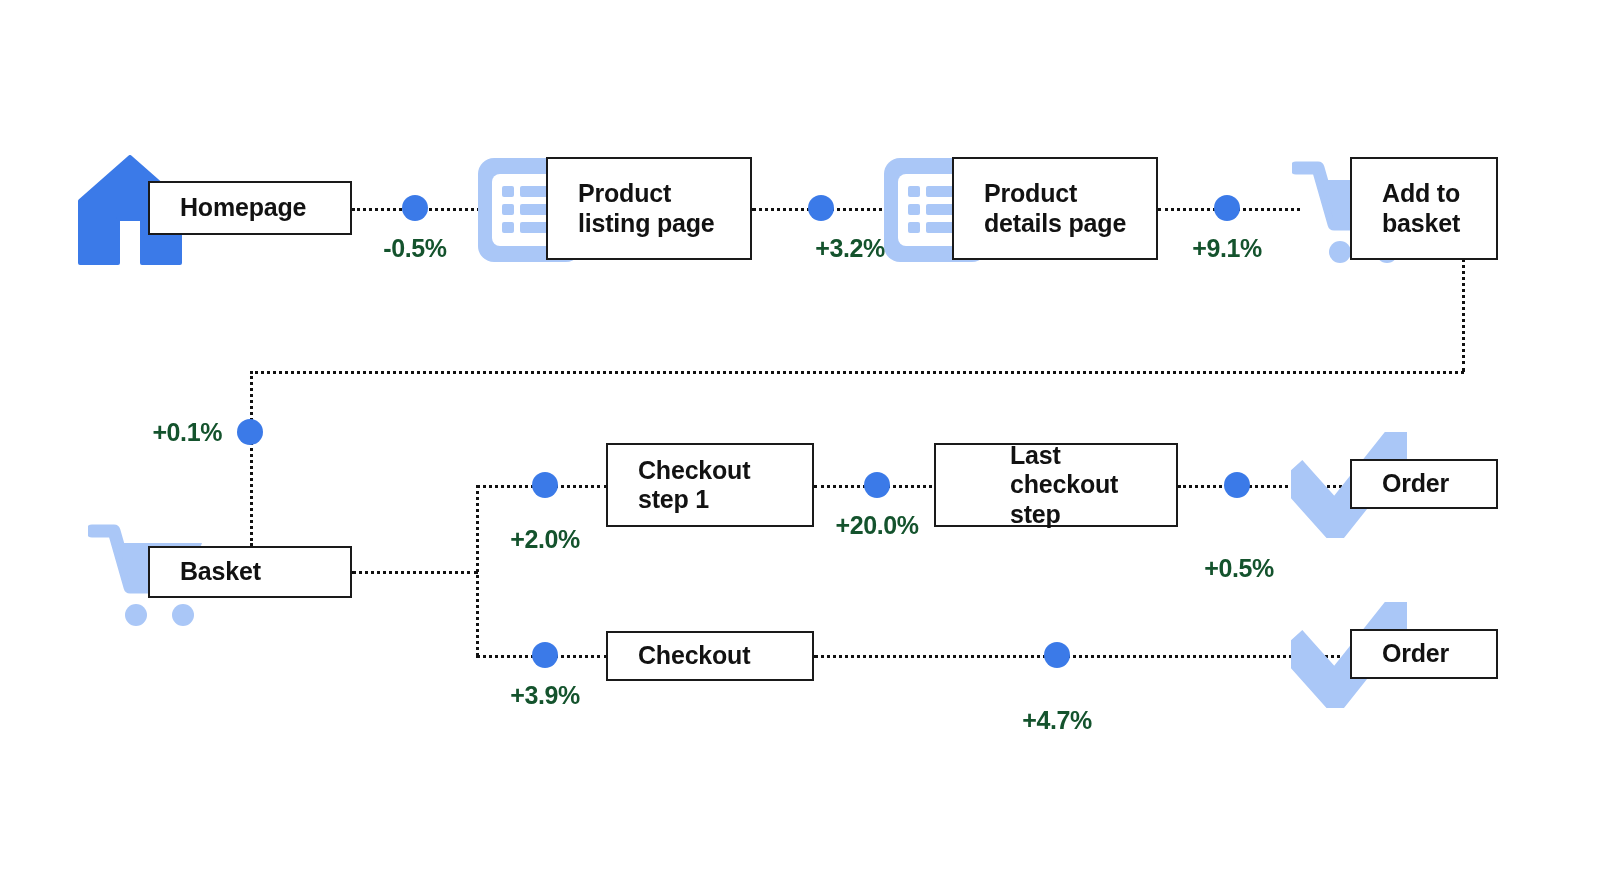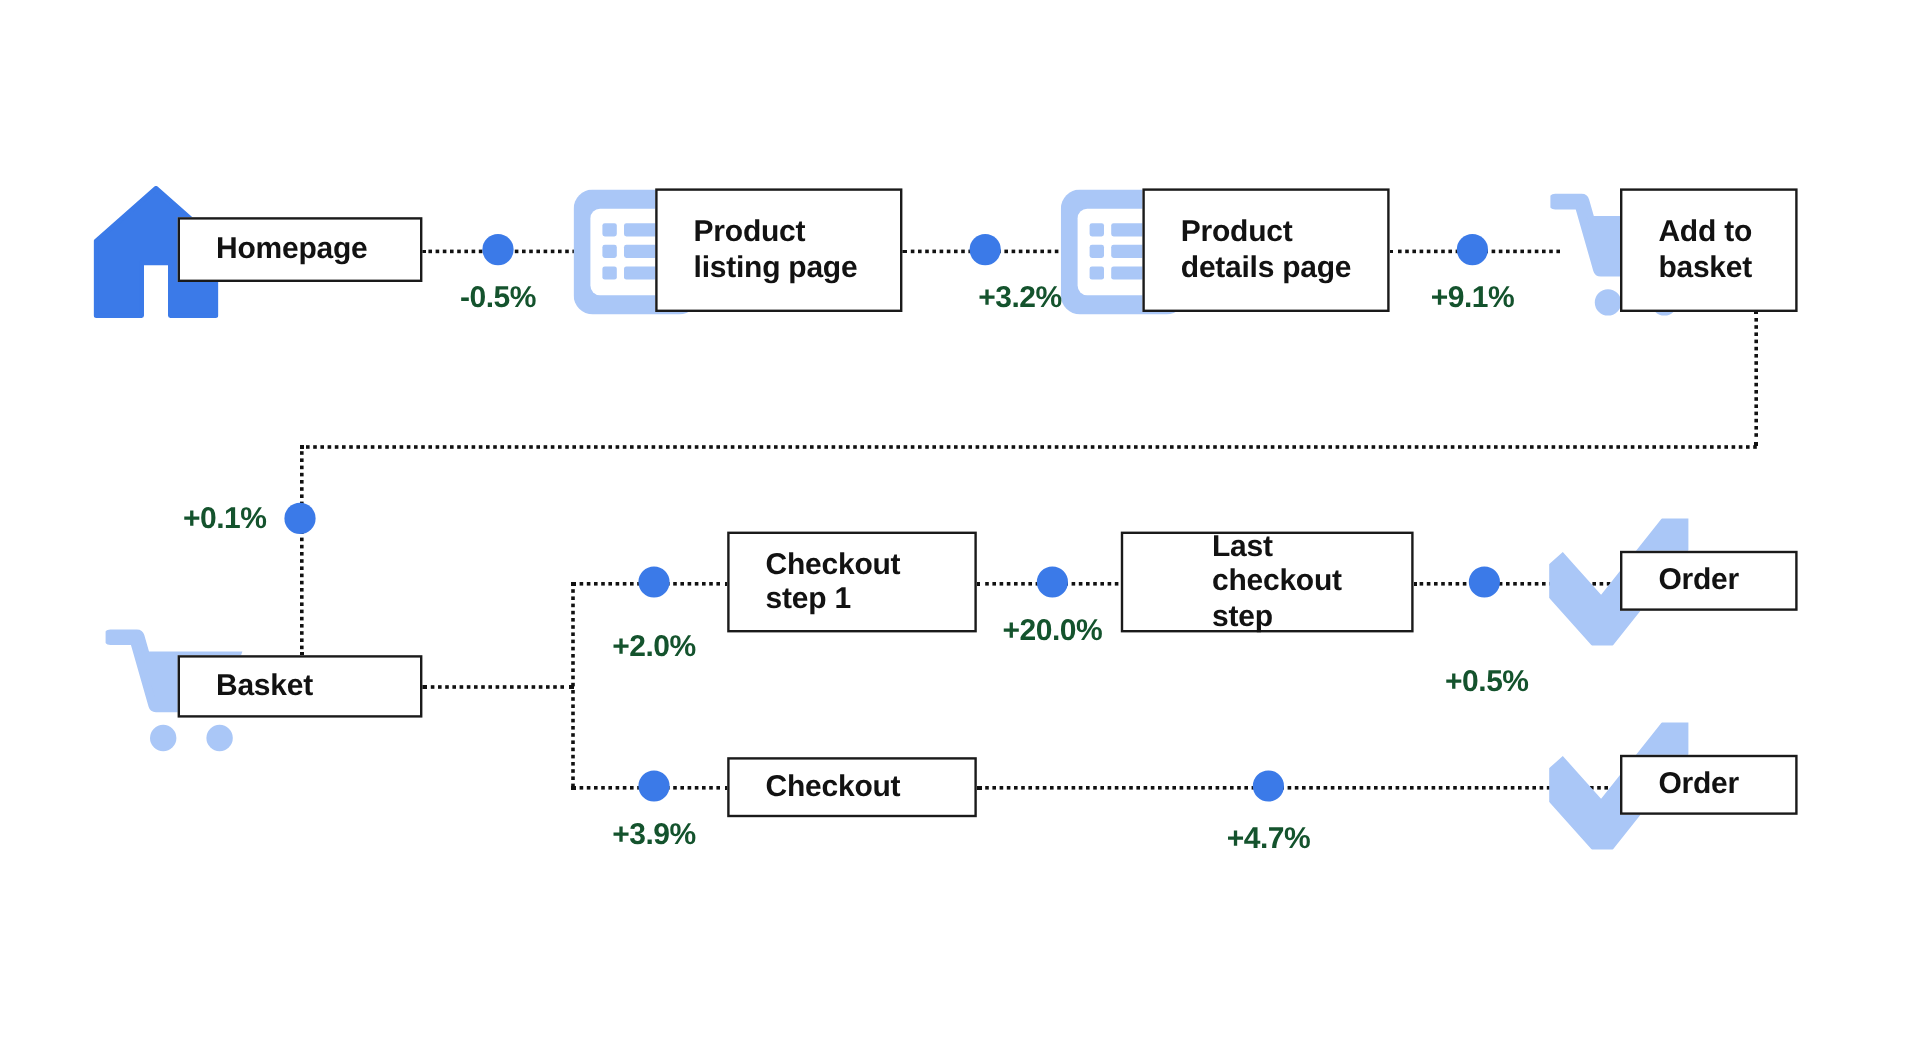--- a/index.html
+++ b/index.html
@@ -209,15 +209,15 @@
   <div class="dot" style="left:1044px;top:642px;"></div>
 
   <div class="pct center" style="left:415px;top:234px;">-0.5%</div>
   <div class="pct center" style="left:850px;top:234px;">+3.2%</div>
   <div class="pct center" style="left:1227px;top:234px;">+9.1%</div>
   <div class="pct right" style="left:222px;top:418px;">+0.1%</div>
   <div class="pct center" style="left:545px;top:525px;">+2.0%</div>
   <div class="pct center" style="left:877px;top:511px;">+20.0%</div>
   <div class="pct center" style="left:1239px;top:511px;margin-top:43px;">+0.5%</div>
   <div class="pct center" style="left:545px;top:681px;text-align:right;">+3.9%</div>
-  <div class="pct center" style="left:1057px;top:685px;">+4.7%</div>
+  <div class="pct center" style="left:1057px;top:706px;">+4.7%</div>
 
 </div>
 
 </body></html>

